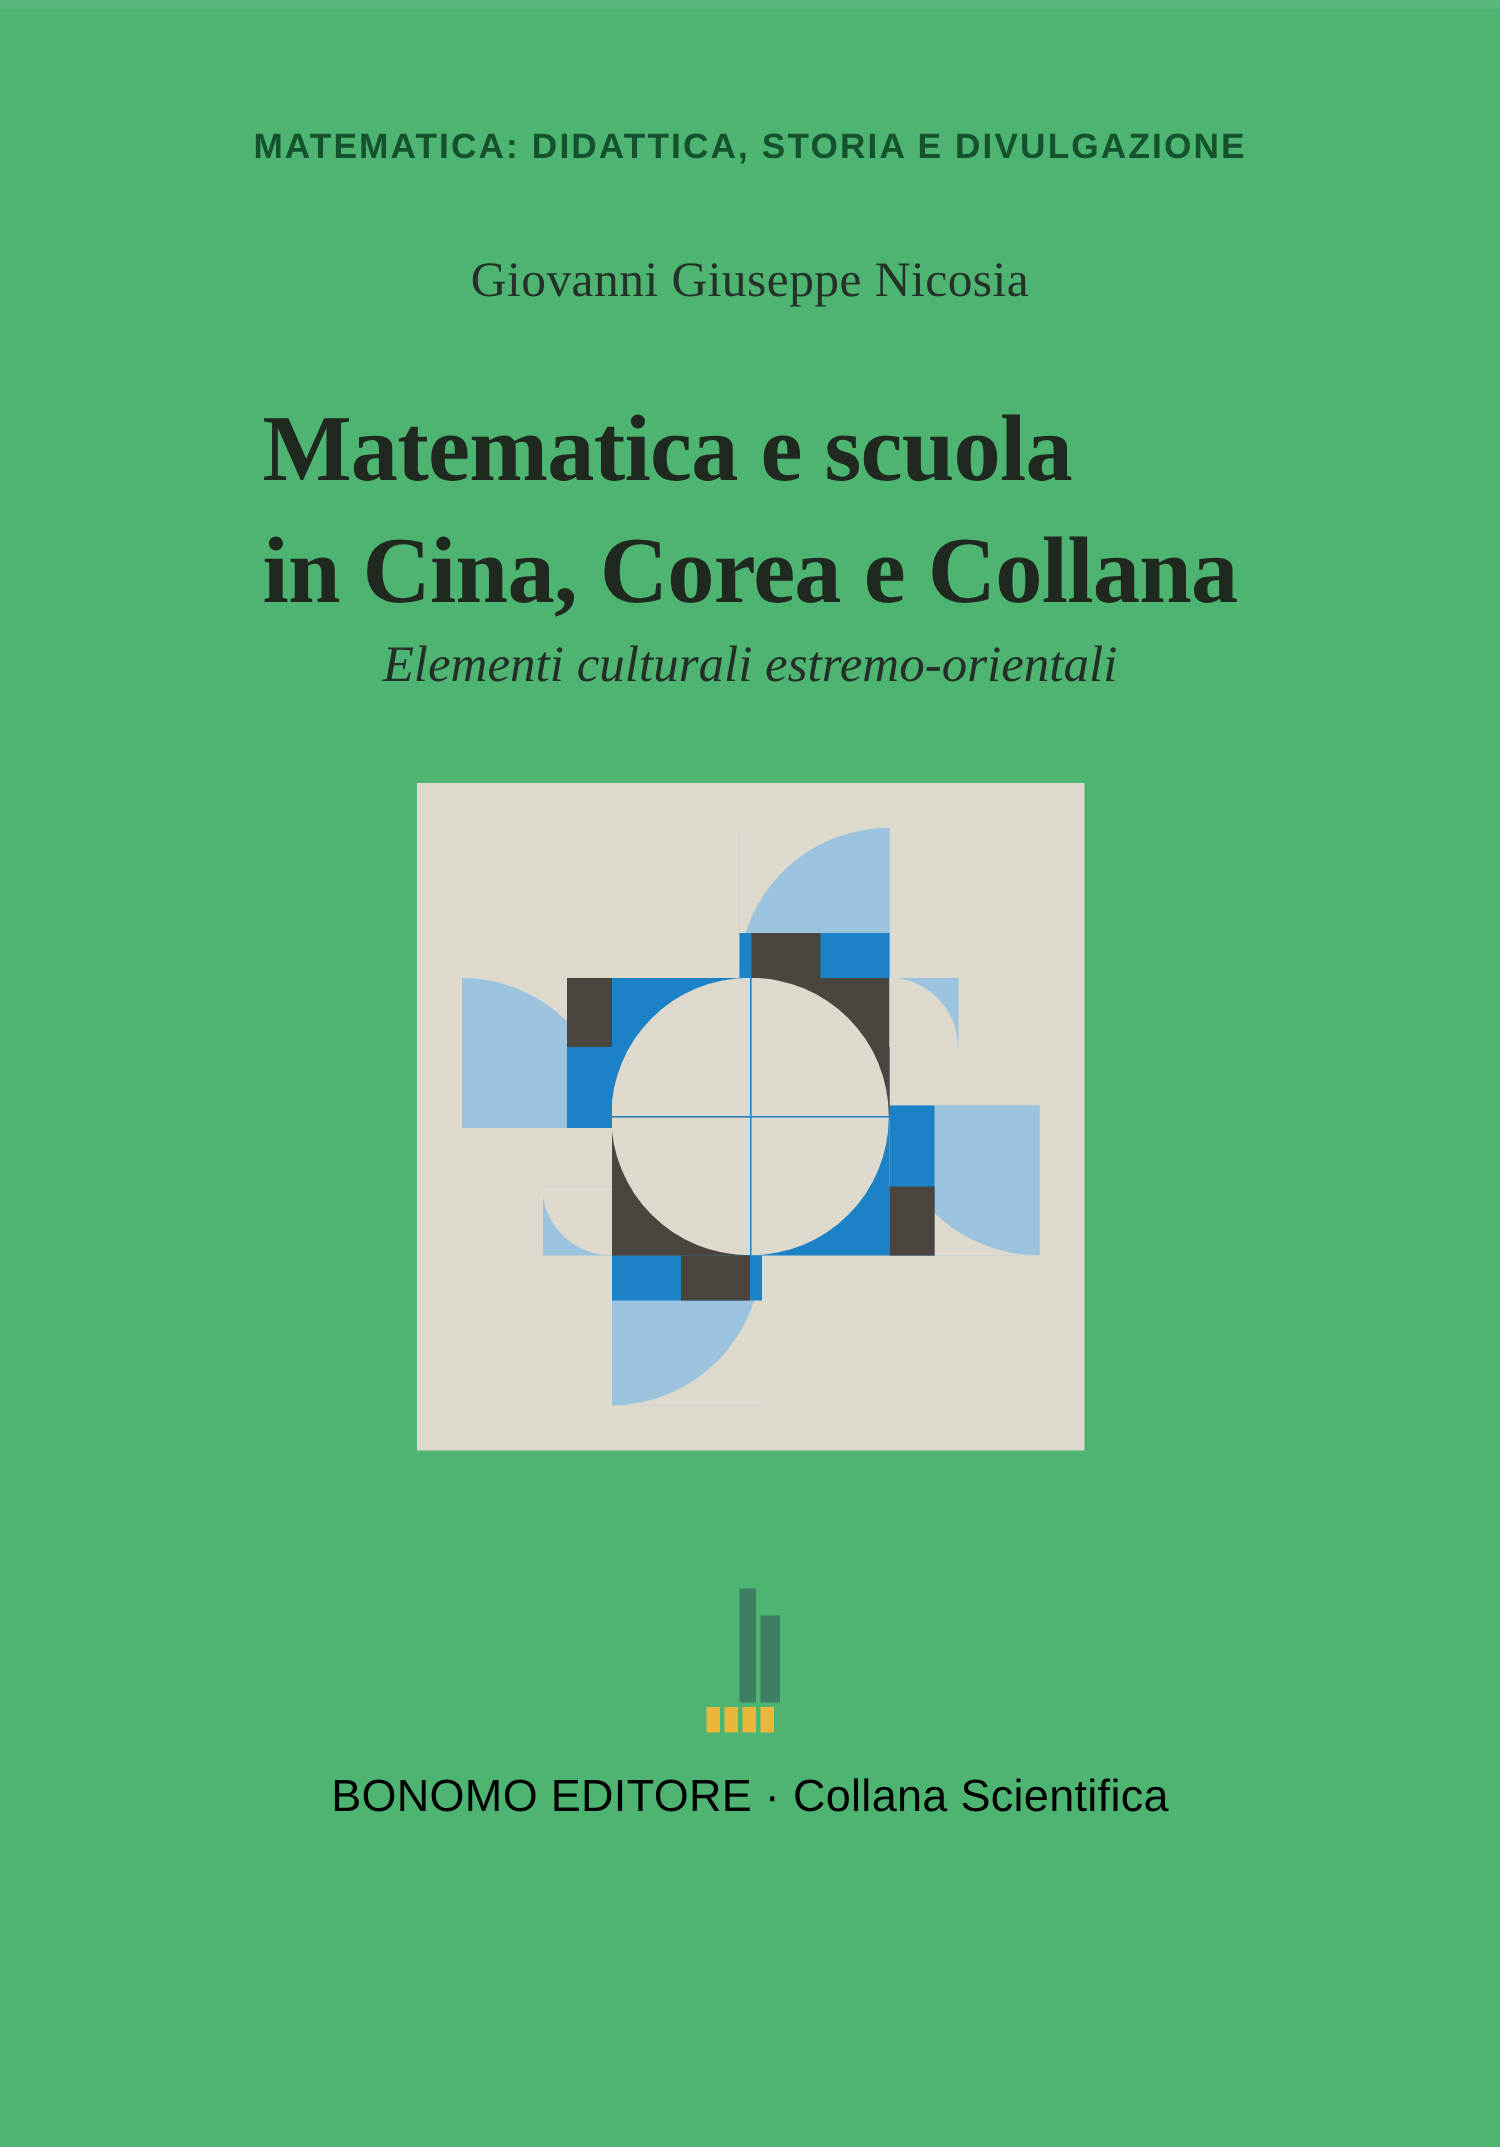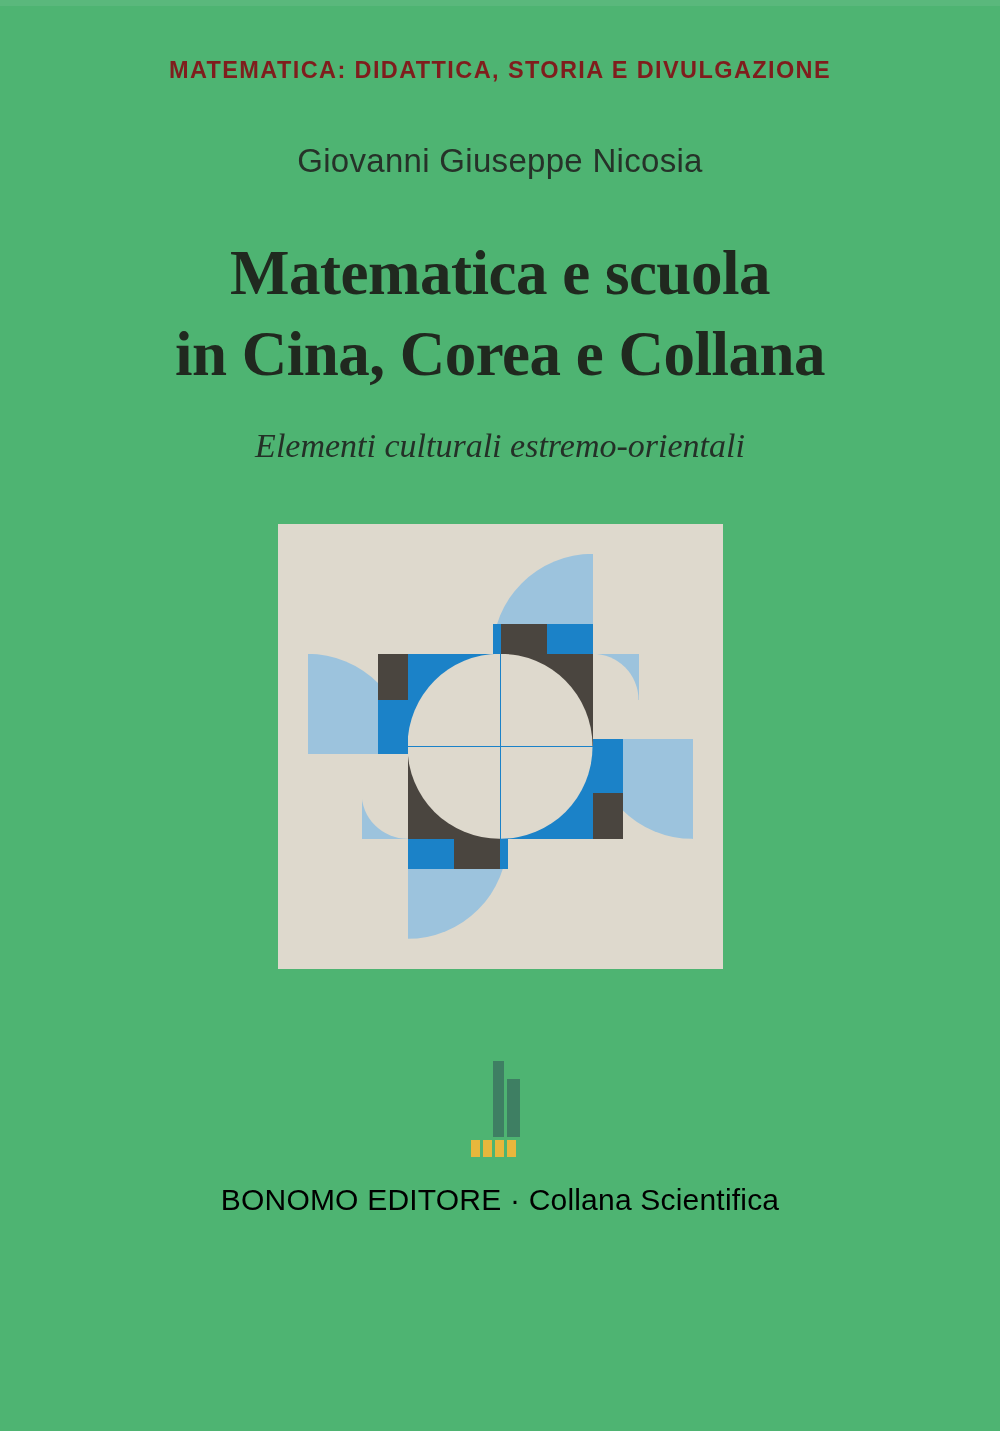--- a/index.html
+++ b/index.html
@@ -26,48 +26,46 @@
   
   .scan-top-edge {
     position: absolute;
     top: 0;
     left: 0;
     width: 1000px;
     height: 6px;
     background: #5ab87c;
   }
   .series-line {
-    margin-top: 57px;
+    margin-top: 84px;
     font-family: "Liberation Sans", sans-serif;
     font-weight: bold;
     font-size: 23.5px;
     letter-spacing: 1.4px;
-    color: #7f1d1d;
+    color: #14532d;
     text-align: center;
   }
   .author {
     margin-top: 58px;
-    font-family: Liberation Sans, sans-serif;
+    font-family: Liberation Serif, serif;
     font-size: 33px;
     color: #263229;
     text-align: right;
     letter-spacing: 0.3px;
   }
   .title {
     margin-top: 53px;
     font-family: "Liberation Serif", serif;
     font-weight: bold;
     font-size: 63px;
     line-height: 1.28;
     color: #20291f;
-    text-align: center;
     letter-spacing: -0.5px;
   }
   .subtitle {
-    margin-top: 28px;
     font-family: "Liberation Serif", serif;
     font-style: italic;
     font-size: 34px;
     line-height: 1.4;
     color: #243027;
     text-align: center;
   }
   
   .art-frame {
     margin-top: 54px;

